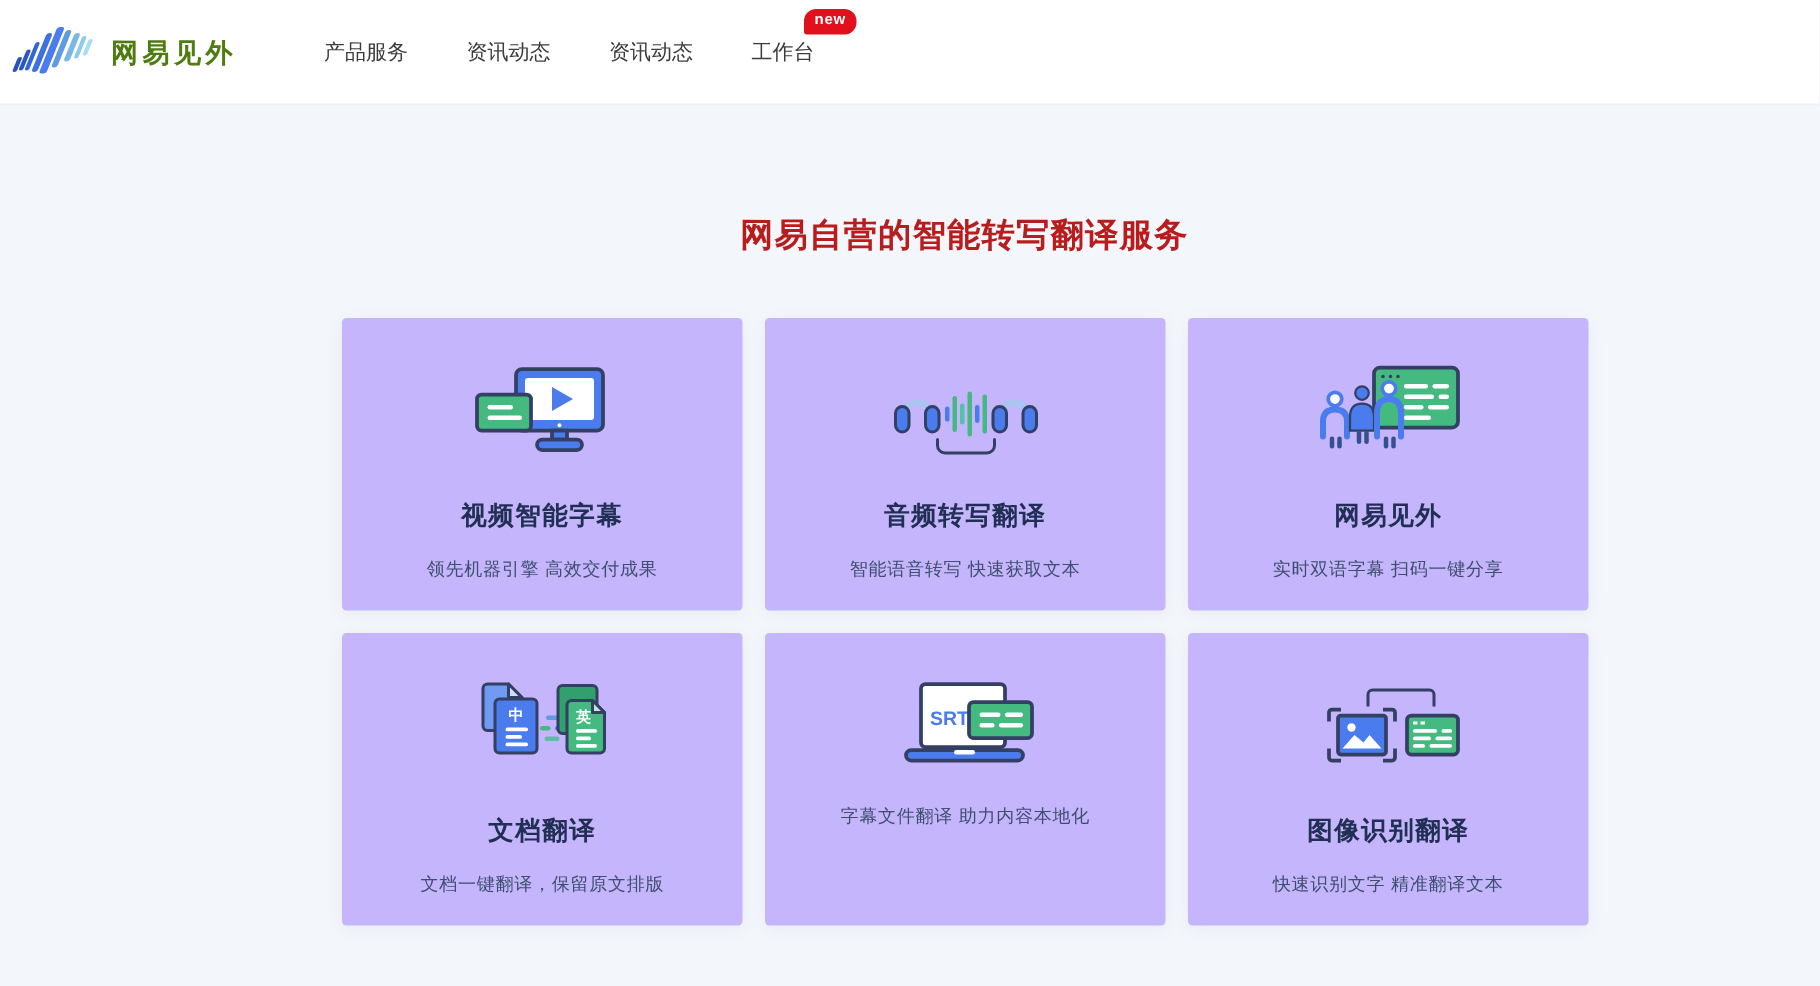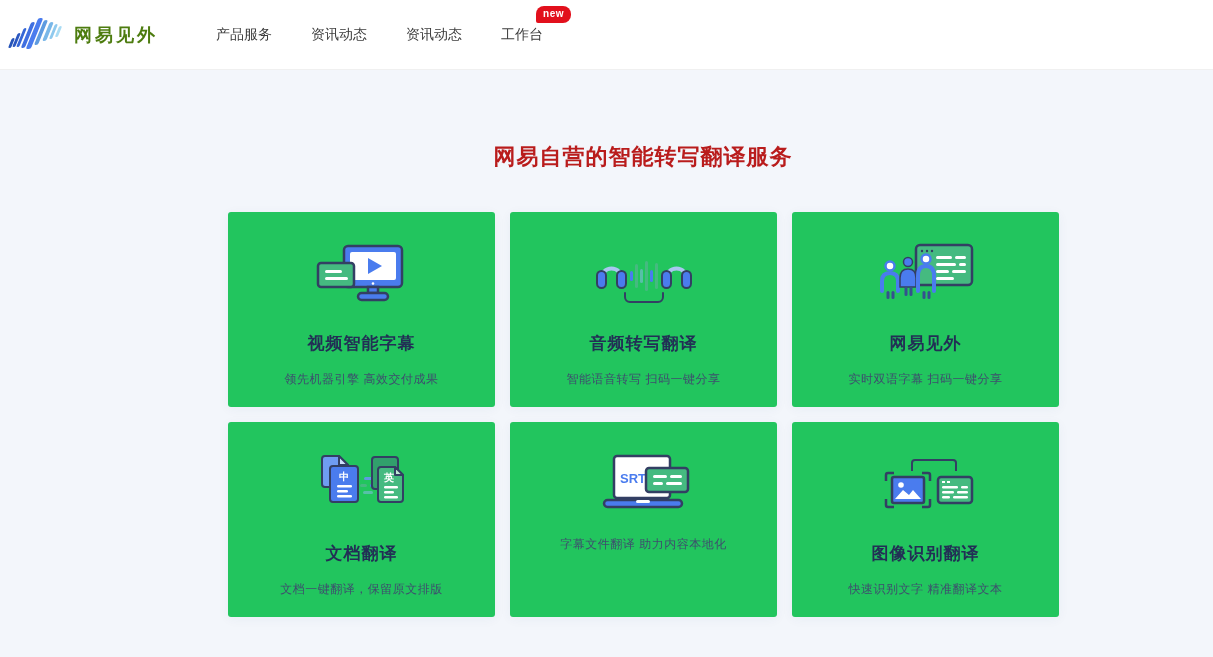--- a/index.html
+++ b/index.html
@@ -19,21 +19,21 @@
   .badge-new { position:absolute; top:-14px; right:-26px; background:#e2101c; color:#fff;
     font-size:10px; font-weight:700; line-height:1; padding:3px 7px 4px;
     border-radius:8px 8px 8px 2px; letter-spacing:.5px; }
 
   
   .main { padding-top:72px; }
   .page-title { width:830px; margin:0 0 0 228px; text-align:center;
     font-size:22px; font-weight:700; color:#b91c1c; letter-spacing:1px; }
   .cards { width:830px; margin:40px 0 0 228px; display:grid;
     grid-template-columns:repeat(3,267px); grid-auto-rows:195px; gap:15px; }
-  .card { background:#22c55e; border-radius:3px; box-shadow:0 2px 12px rgba(40,70,120,.05);
+  .card { background:#c4b5fd; border-radius:3px; box-shadow:0 2px 12px rgba(40,70,120,.05);
     text-align:center; padding-top:28px; cursor:pointer; }
   .card-icon-box { height:70px; display:flex; align-items:center; justify-content:center; }
   .card-title { margin-top:22px; font-size:17px; font-weight:700; color:#222f55; letter-spacing:1px; }
   .card-sub { margin-top:16px; font-size:12px; color:#3e4e6e; letter-spacing:.5px; }
   svg text { font-family:"Liberation Sans","DejaVu Sans",sans-serif; }
 </style>
 </head>
 <body>
 
 <header class="navbar">
@@ -98,21 +98,21 @@
           <rect x="39" y="21" width="3" height="24" rx="1.5" fill="#45ba80"></rect>
           <rect x="44" y="26" width="3" height="14" rx="1.5" fill="#57c0a8"></rect>
           <rect x="49" y="18" width="3" height="30" rx="1.5" fill="#45ba80"></rect>
           <rect x="54" y="27" width="3" height="12" rx="1.5" fill="#4a7cee"></rect>
           <rect x="59" y="20" width="3" height="26" rx="1.5" fill="#45ba80"></rect>
           <rect x="64" y="0" width="0" height="0" fill="none"></rect>
           <path d="M29 50 v4 a5 5 0 0 0 5 5 h28 a5 5 0 0 0 5 -5 v-4" stroke="#333f63" stroke-width="2" fill="none" stroke-linecap="round"></path>
         </svg>
       </div>
       <div class="card-title">音频转写翻译</div>
-      <div class="card-sub">智能语音转写 扫码一键分享</div>
+      <div class="card-sub">智能语音转写 快速获取文本</div>
     </div>
 
     <div class="card">
       <div class="card-icon-box">
         <svg width="96" height="64" viewBox="0 0 96 64">
           <rect x="38" y="2" width="56" height="40" rx="4" fill="#45ba80" stroke="#333f63" stroke-width="2.5"></rect>
           <circle cx="44" cy="8" r="1.2" fill="#333f63"></circle>
             <circle cx="49" cy="8" r="1.2" fill="#333f63"></circle>
             <circle cx="54" cy="8" r="1.2" fill="#333f63"></circle>
           <rect x="58" y="13" width="16" height="3" rx="1.5" fill="#fff"></rect>

